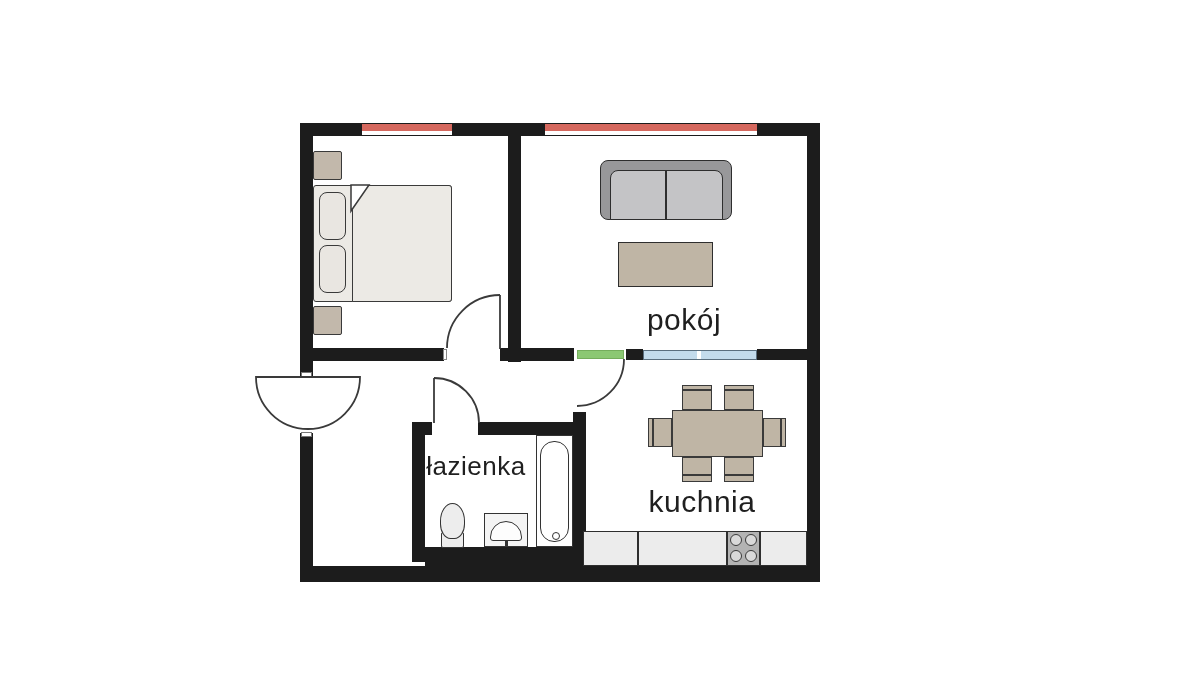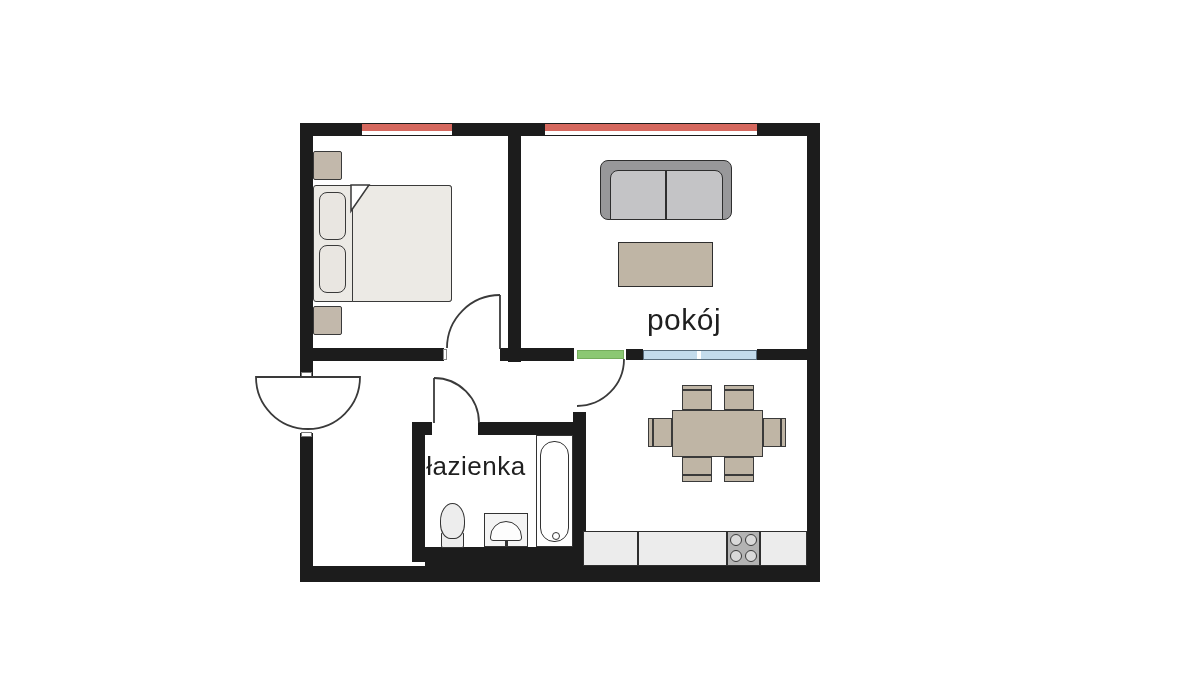--- a/index.html
+++ b/index.html
@@ -84,20 +84,21 @@
   <div class="abs" style="left:725px;top:389px;width:28px;height:2px;background:#3a3a3a;"></div>
   <div class="furn" style="left:682px;top:457px;width:30px;height:25px;background:var(--table-beige,#bfb5a5);"></div>
   <div class="abs" style="left:683px;top:474px;width:28px;height:2px;background:#3a3a3a;"></div>
   <div class="furn" style="left:724px;top:457px;width:30px;height:25px;background:var(--table-beige,#bfb5a5);"></div>
   <div class="abs" style="left:725px;top:474px;width:28px;height:2px;background:#3a3a3a;"></div>
   <div class="furn" style="left:648px;top:418px;width:24px;height:29px;background:var(--table-beige,#bfb5a5);"></div>
   <div class="abs" style="left:652px;top:419px;width:2px;height:27px;background:#3a3a3a;"></div>
   <div class="furn" style="left:763px;top:418px;width:23px;height:29px;background:var(--table-beige,#bfb5a5);"></div>
   <div class="abs" style="left:780px;top:419px;width:2px;height:27px;background:#3a3a3a;"></div>
   <div class="furn" style="left:672px;top:410px;width:91px;height:47px;background:var(--table-beige,#bfb5a5);"></div>
+  <div class="label" style="left:702px;top:502px;font-size:30px;">kuchnia</div>
 
   <div class="furn" style="left:583px;top:531px;width:55px;height:35px;background:var(--counter,#ececec);border-width:1px;border-color:#2e2e2e;"></div>
   <div class="furn" style="left:638px;top:531px;width:89px;height:35px;background:var(--counter,#ececec);border-width:1px;border-color:#2e2e2e;"></div>
   <div class="furn" style="left:727px;top:531px;width:33px;height:35px;background:var(--stove,#b3b3b3);border-width:1px;border-color:#2e2e2e;"></div>
   <div class="burner" style="left:730px;top:534px;width:12px;height:12px;"></div>
   <div class="burner" style="left:745px;top:534px;width:12px;height:12px;"></div>
   <div class="burner" style="left:730px;top:550px;width:12px;height:12px;"></div>
   <div class="burner" style="left:745px;top:550px;width:12px;height:12px;"></div>
   <div class="furn" style="left:760px;top:531px;width:47px;height:35px;background:var(--counter,#ececec);border-width:1px;border-color:#2e2e2e;"></div>
 

